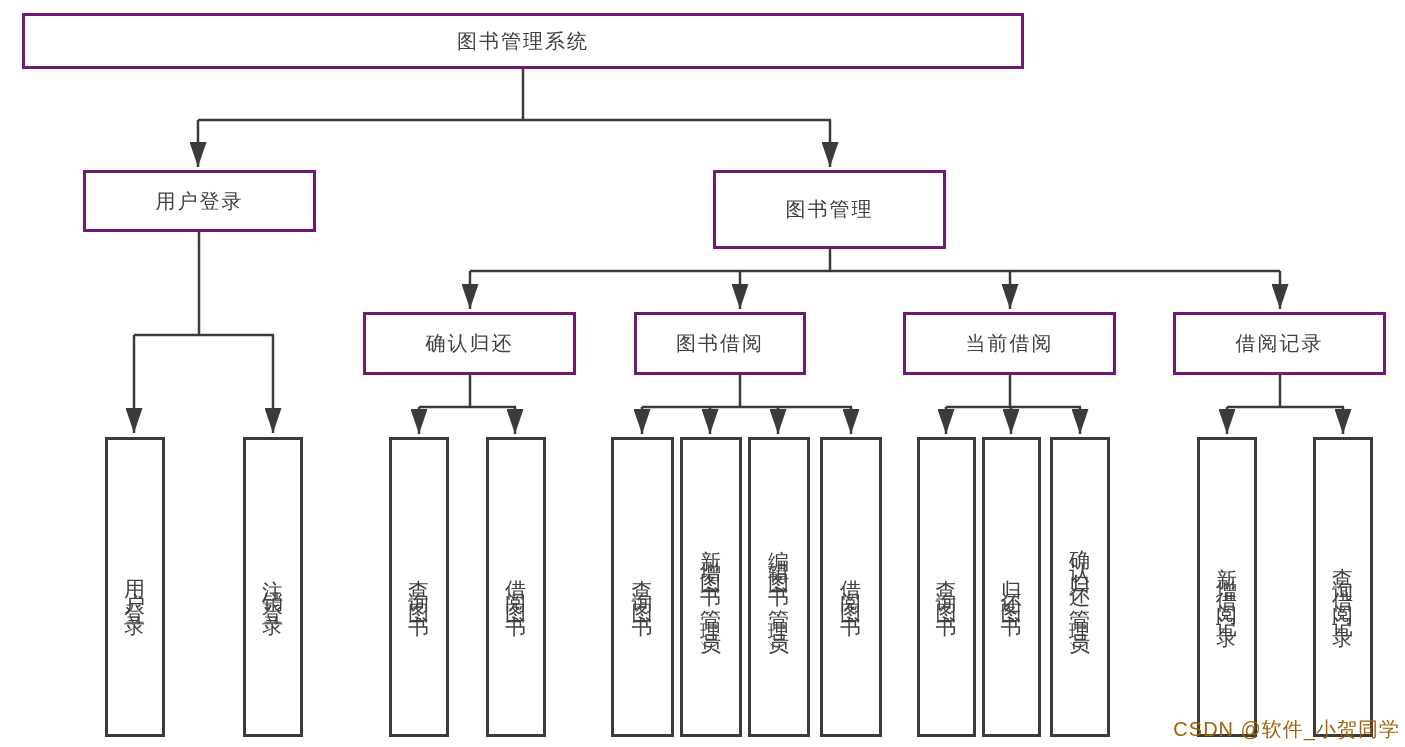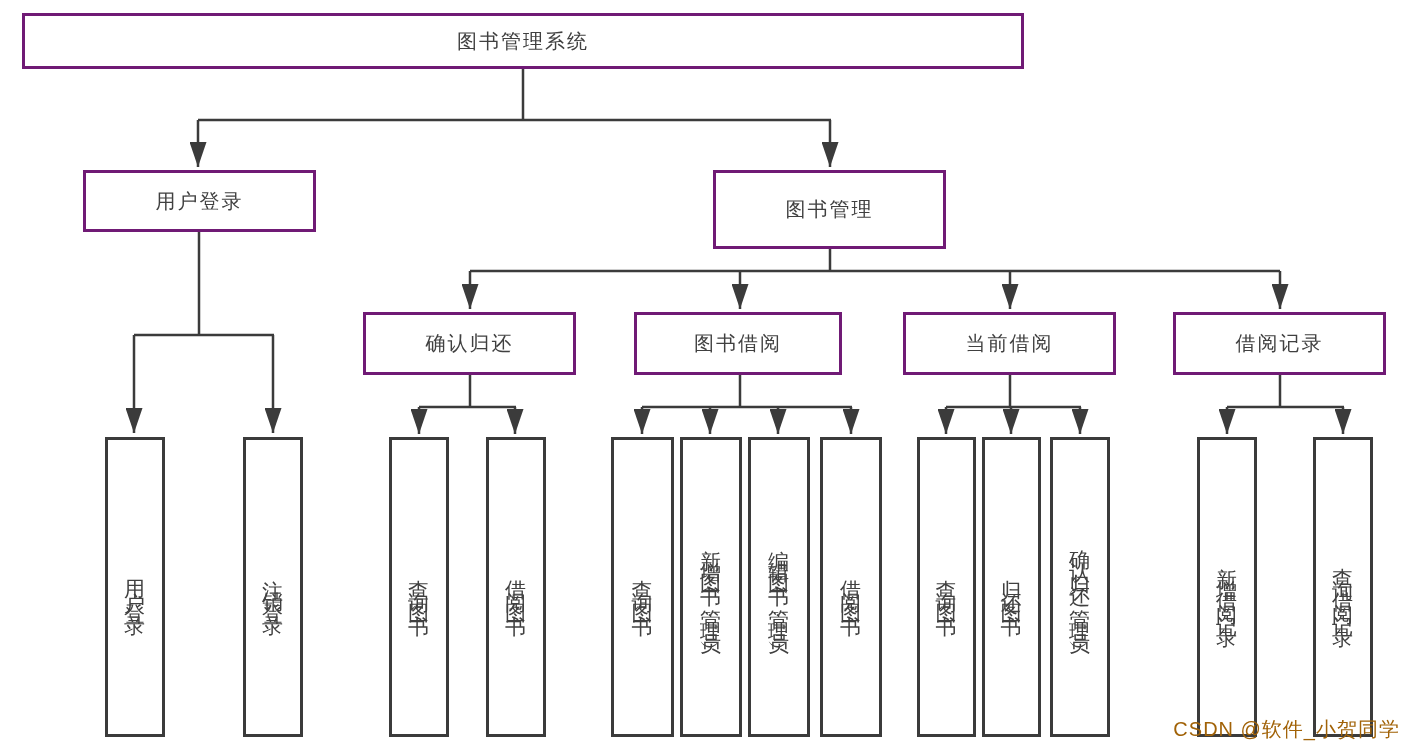--- a/index.html
+++ b/index.html
@@ -116,21 +116,21 @@
   <div class="hbox" style="left:83px;top:170px;width:233px;height:62px">
     <span class="hlbl">用户登录</span>
   </div>
   <div class="hbox" style="left:713px;top:170px;width:233px;height:79px">
     <span class="hlbl">图书管理</span>
   </div>
 
   <div class="hbox" style="left:363px;top:312px;width:213px;height:63px">
     <span class="hlbl">确认归还</span>
   </div>
-  <div class="hbox" style="left:634px;top:312px;width:208px;height:63px">
+  <div class="hbox" style="left:634px;top:312px;width:172px;height:63px">
     <span class="hlbl">图书借阅</span>
   </div>
   <div class="hbox" style="left:1173px;top:312px;width:213px;height:63px">
     <span class="hlbl">借阅记录</span>
   </div>
   <div class="hbox" style="left:903px;top:312px;width:213px;height:63px">
     <span class="hlbl">当前借阅</span>
   </div>
 
   <div class="vbox" style="left:105px;top:437px;width:60px;height:300px">

